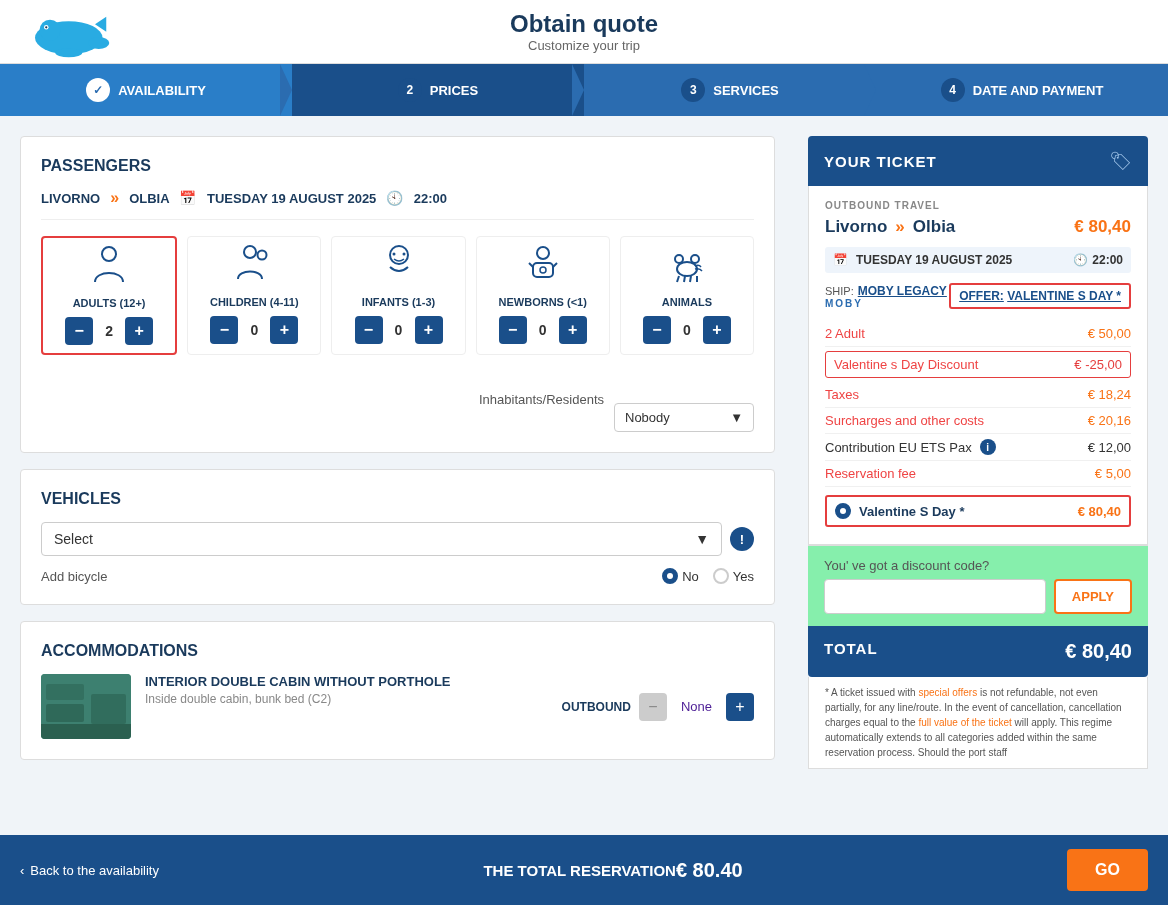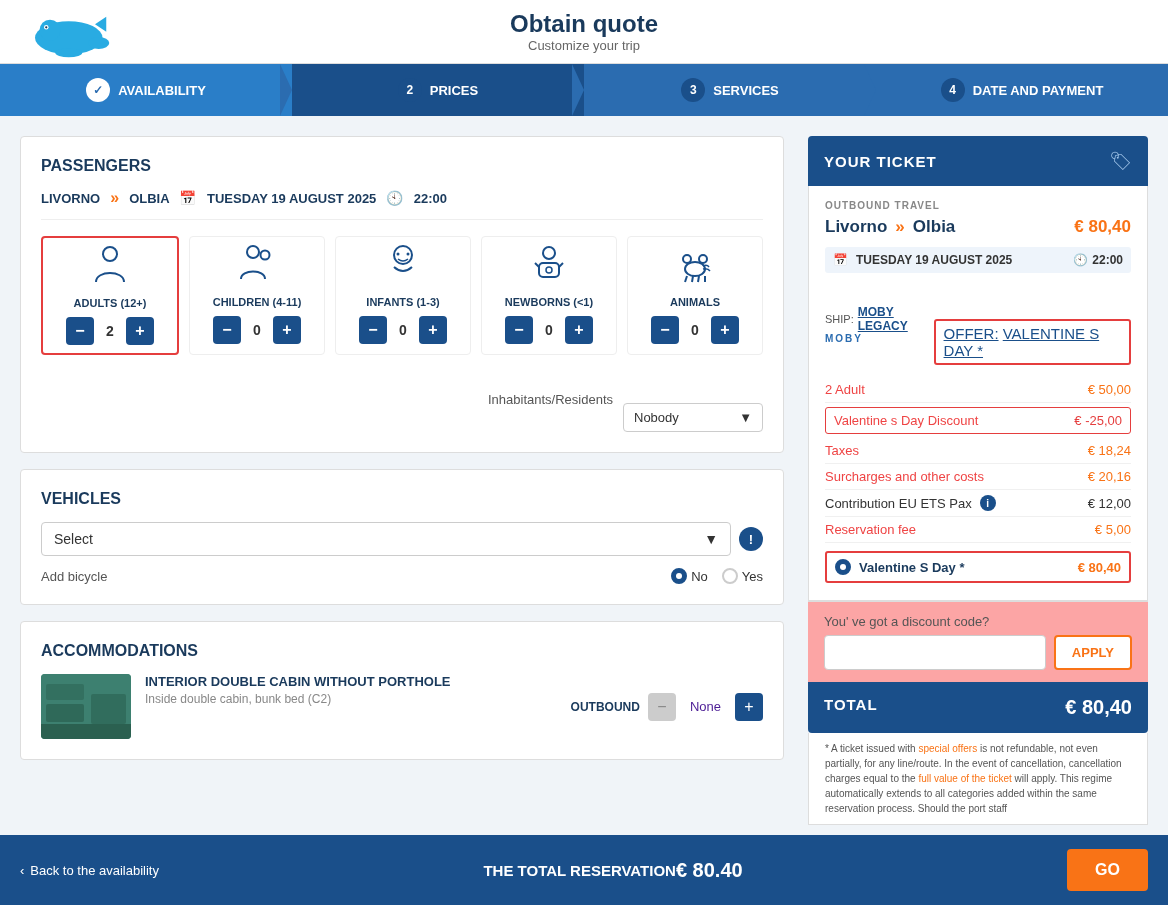--- a/index.html
+++ b/index.html
@@ -17,21 +17,21 @@
     .steps-nav { background: #2b6cb0; display: flex; align-items: stretch; }
     .step { flex: 1; display: flex; align-items: center; justify-content: center; padding: 14px 10px; color: #fff; font-size: 13px; font-weight: bold; gap: 8px; position: relative; }
     .step.active { background: #1a4f8a; }
     .step.completed { background: #2a7ec8; }
     .step-circle { width: 24px; height: 24px; border-radius: 50%; background: #1a4f8a; display: flex; align-items: center; justify-content: center; font-size: 12px; font-weight: bold; flex-shrink: 0; }
     .step.completed .step-circle { background: #fff; color: #2b6cb0; }
     .step::after { content: ''; position: absolute; right: -12px; top: 0; bottom: 0; width: 24px; background: #2b6cb0; clip-path: polygon(0 0, 50% 50%, 0 100%); z-index: 1; }
     .step:last-child::after { display: none; }
 
     
-    .main-layout { display: flex; gap: 4px; padding: 20px; max-width: 1168px; margin: 0 auto; align-items: flex-start; }
+    .main-layout { display: flex; gap: 13px; padding: 20px; max-width: 1168px; margin: 0 auto; align-items: flex-start; }
     .left-panel { flex: 1; margin-right: 20px; }
     .right-panel { width: 340px; flex-shrink: 0; }
 
     
     .section-card { background: #fff; border: 1px solid #ddd; border-radius: 4px; margin-bottom: 16px; padding: 20px; }
     .section-title { font-size: 16px; font-weight: bold; color: #1a3a5c; margin-bottom: 14px; text-transform: uppercase; }
 
     
     .route-bar { display: flex; align-items: center; gap: 10px; margin-bottom: 16px; font-size: 13px; font-weight: bold; color: #1a3a5c; border-bottom: 1px solid #eee; padding-bottom: 12px; }
     .route-arrow { color: #f97316; font-size: 16px; }
@@ -84,41 +84,41 @@
     .ticket-body { background: #fff; border: 1px solid #ddd; border-top: none; padding: 14px 16px; }
     .ticket-section-label { font-size: 10px; font-weight: bold; color: #888; letter-spacing: 1px; text-transform: uppercase; margin-bottom: 6px; }
     .ticket-route { font-size: 17px; font-weight: bold; color: #1a3a5c; display: flex; align-items: center; gap: 8px; margin-bottom: 10px; }
     .ticket-route-price { color: #f97316; font-size: 17px; font-weight: bold; margin-left: auto; }
     .ticket-date-row { display: flex; align-items: center; gap: 8px; font-size: 12px; color: #333; margin-bottom: 10px; background: #eef4fb; padding: 6px 8px; border-radius: 3px; }
     .ticket-date-text { font-weight: bold; font-size: 12px; }
     .ticket-time { margin-left: auto; display: flex; align-items: center; gap: 4px; font-weight: bold; }
     .ship-offer-row { display: flex; align-items: center; justify-content: space-between; margin-bottom: 12px; }
     .ship-name { font-size: 12px; font-weight: bold; color: #1a4f8a; text-decoration: underline; }
     .moby-brand { font-size: 10px; color: #2b6cb0; font-weight: bold; letter-spacing: 2px; }
-    .offer-badge { border: 2px solid #e53e3e; border-radius: 3px; padding: 4px 8px; font-size: 15px; font-weight: normal; color: #1a3a5c; margin-top: 36px; }
+    .offer-badge { border: 2px solid #e53e3e; border-radius: 3px; padding: 4px 8px; font-size: 12px; font-weight: bold; color: #1a3a5c; }
     .offer-badge span { color: #1a4f8a; text-decoration: underline; }
     .price-row { display: flex; justify-content: space-between; padding: 5px 0; font-size: 13px; border-bottom: 1px solid #f0f0f0; }
     .price-row.discount { color: #e53e3e; border: 1px solid #e53e3e; border-radius: 3px; padding: 5px 8px; margin: 4px 0; }
     .price-row .label { color: #ef4444; }
     .price-row .amount { color: #f97316; }
     .price-row.discount .amount { color: #e53e3e; }
     .contribution-row { display: flex; justify-content: space-between; padding: 5px 0; font-size: 13px; border-bottom: 1px solid #f0f0f0; align-items: center; }
     .info-icon { width: 16px; height: 16px; border-radius: 50%; background: #1a4f8a; color: #fff; font-size: 10px; font-weight: bold; display: inline-flex; align-items: center; justify-content: center; margin-left: 4px; }
 
     
     .tariff-option { display: flex; align-items: center; gap: 8px; padding: 6px 8px; margin: 3px 0; border-radius: 3px; cursor: pointer; }
     .tariff-option.selected { border: 2px solid #e53e3e; border-radius: 3px; }
     .tariff-radio { width: 16px; height: 16px; border-radius: 50%; border: 2px solid #ccc; display: flex; align-items: center; justify-content: center; flex-shrink: 0; }
     .tariff-radio.selected { border-color: #1a4f8a; background: #1a4f8a; }
     .tariff-radio.selected::after { content: ''; width: 6px; height: 6px; border-radius: 50%; background: #fff; }
     .tariff-label { font-size: 13px; font-weight: bold; color: #1a3a5c; flex: 1; }
     .tariff-price { font-size: 13px; color: #f97316; font-weight: bold; }
 
     
-    .discount-section { background: #fca5a5; padding: 12px 16px; border-top: 1px solid #ddd; }
+    .discount-section { background: #86efac; padding: 12px 16px; border-top: 1px solid #ddd; }
     .discount-label { font-size: 13px; color: #555; margin-bottom: 6px; }
     .discount-input-row { display: flex; gap: 8px; }
     .discount-input { flex: 1; border: 1px solid #ccc; border-radius: 4px; padding: 8px; font-size: 13px; background: #fff; }
     .apply-btn { background: #fff; border: 2px solid #f97316; color: #f97316; padding: 8px 16px; border-radius: 4px; font-size: 13px; font-weight: bold; cursor: pointer; }
 
     
     .total-bar { background: #1a4f8a; color: #fff; padding: 14px 16px; display: flex; align-items: flex-start; justify-content: space-between; border-radius: 0 0 4px 4px; }
     .total-label { font-size: 15px; font-weight: bold; letter-spacing: 1px; }
     .total-amount { font-size: 20px; font-weight: bold; }
 

